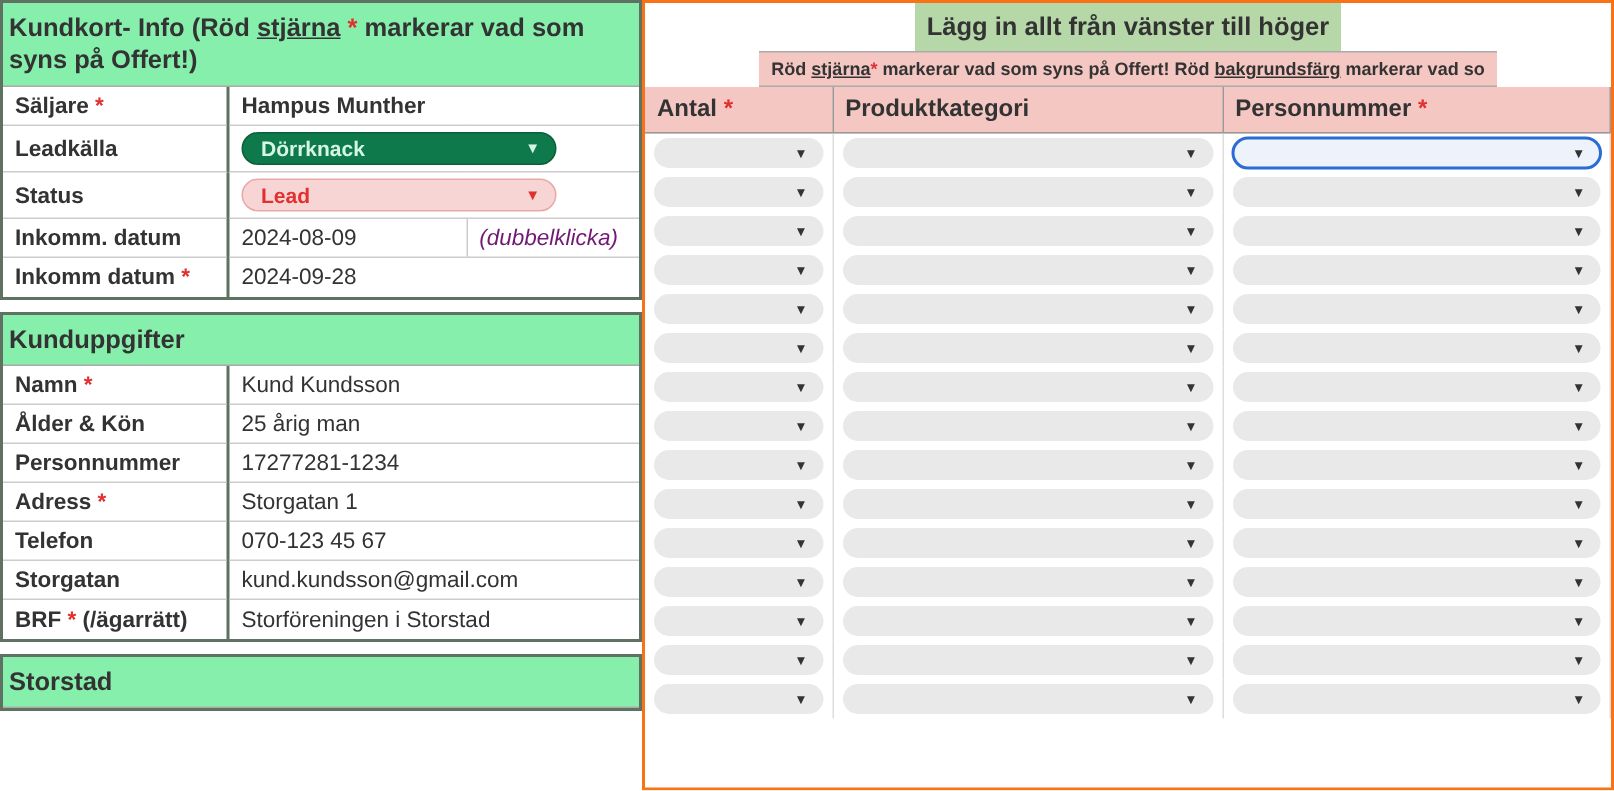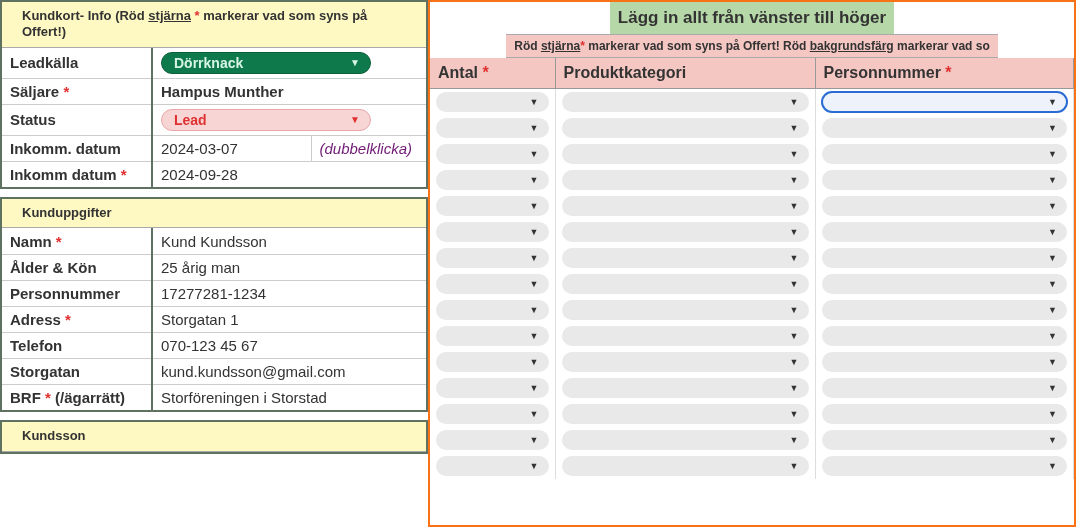--- a/index.html
+++ b/index.html
@@ -22,24 +22,24 @@
   .right-panel {
     flex: 1;
     padding: 0;
     overflow: hidden;
   }
   .section {
     border: 2px solid #5f7160;
     margin-bottom: 8px;
   }
   .section-header {
-    background: #fef9c3;
+    background: #86efac;
     font-weight: 700;
-    font-size: 13px;
-    padding: 6px 20px;
+    font-size: 17px;
+    padding: 6px 4px;
     border-bottom: 1px solid #aaa;
     line-height: 1.25;
   }
   .section-header .underline { text-decoration: underline; }
   .red-star { color: #e03030; font-weight: 700; }
   table.form {
     width: 100%;
     border-collapse: collapse;
   }
   table.form td {
@@ -166,46 +166,46 @@
 
 <div class="left-panel">
 
   <div class="section">
     <div class="section-header">
       <span>Kundkort- Info (Röd </span><span class="underline">stjärna</span><span class="red-star"> *</span><span> markerar vad som syns på Offert!)</span>
     </div>
     <table class="form">
       <tbody>
           <tr>
+        <td class="label-cell">
+          <span>Säljare </span><span class="red-star">*</span>
+        </td>
+        <td class="value-cell big-value" colspan="2">Hampus Munther</td>
+      </tr>
+      <tr>
         <td class="label-cell">Leadkälla</td>
         <td class="value-cell" colspan="2">
           <span class="pill pill-green">
             <span>Dörrknack</span>
             <span class="chev">▼</span>
           </span>
         </td>
       </tr>
       <tr>
-        <td class="label-cell">
-          <span>Säljare </span><span class="red-star">*</span>
-        </td>
-        <td class="value-cell big-value" colspan="2">Hampus Munther</td>
-      </tr>
-      <tr>
         <td class="label-cell">Status</td>
         <td class="value-cell" colspan="2">
           <span class="pill pill-red">
             <span>Lead</span>
             <span class="chev">▼</span>
           </span>
         </td>
       </tr>
       <tr>
         <td class="label-cell">Inkomm. datum</td>
-        <td class="value-cell">2024-03-07</td>
+        <td class="value-cell">2024-08-09</td>
         <td class="hint-cell">(dubbelklicka)</td>
       </tr>
       <tr>
         <td class="label-cell">
           <span>Inkomm datum </span><span class="red-star">*</span>
         </td>
         <td class="value-cell" colspan="2">2024-09-28</td>
       </tr>
     </tbody>
       </table>
@@ -247,21 +247,21 @@
         <td class="label-cell">
           <span>BRF </span><span class="red-star">*</span><span> (/ägarrätt)</span>
         </td>
         <td class="value-cell">Storföreningen i Storstad</td>
       </tr>
     </tbody>
       </table>
   </div>
 
   <div class="section" style="margin-bottom:0;">
-    <div class="section-header">Kundsson</div>
+    <div class="section-header">Storstad</div>
   </div>
 
 </div>
 
 <div class="right-panel">
   <div class="right-section">
     <div class="right-header">Lägg in allt från vänster till höger</div>
     <div class="right-subheader">
       <span>Röd </span><span class="underline">stjärna</span><span class="red-star">*</span><span> markerar vad som syns på Offert! Röd </span><span class="underline">bakgrundsfärg</span><span> markerar vad so</span>
     </div>

